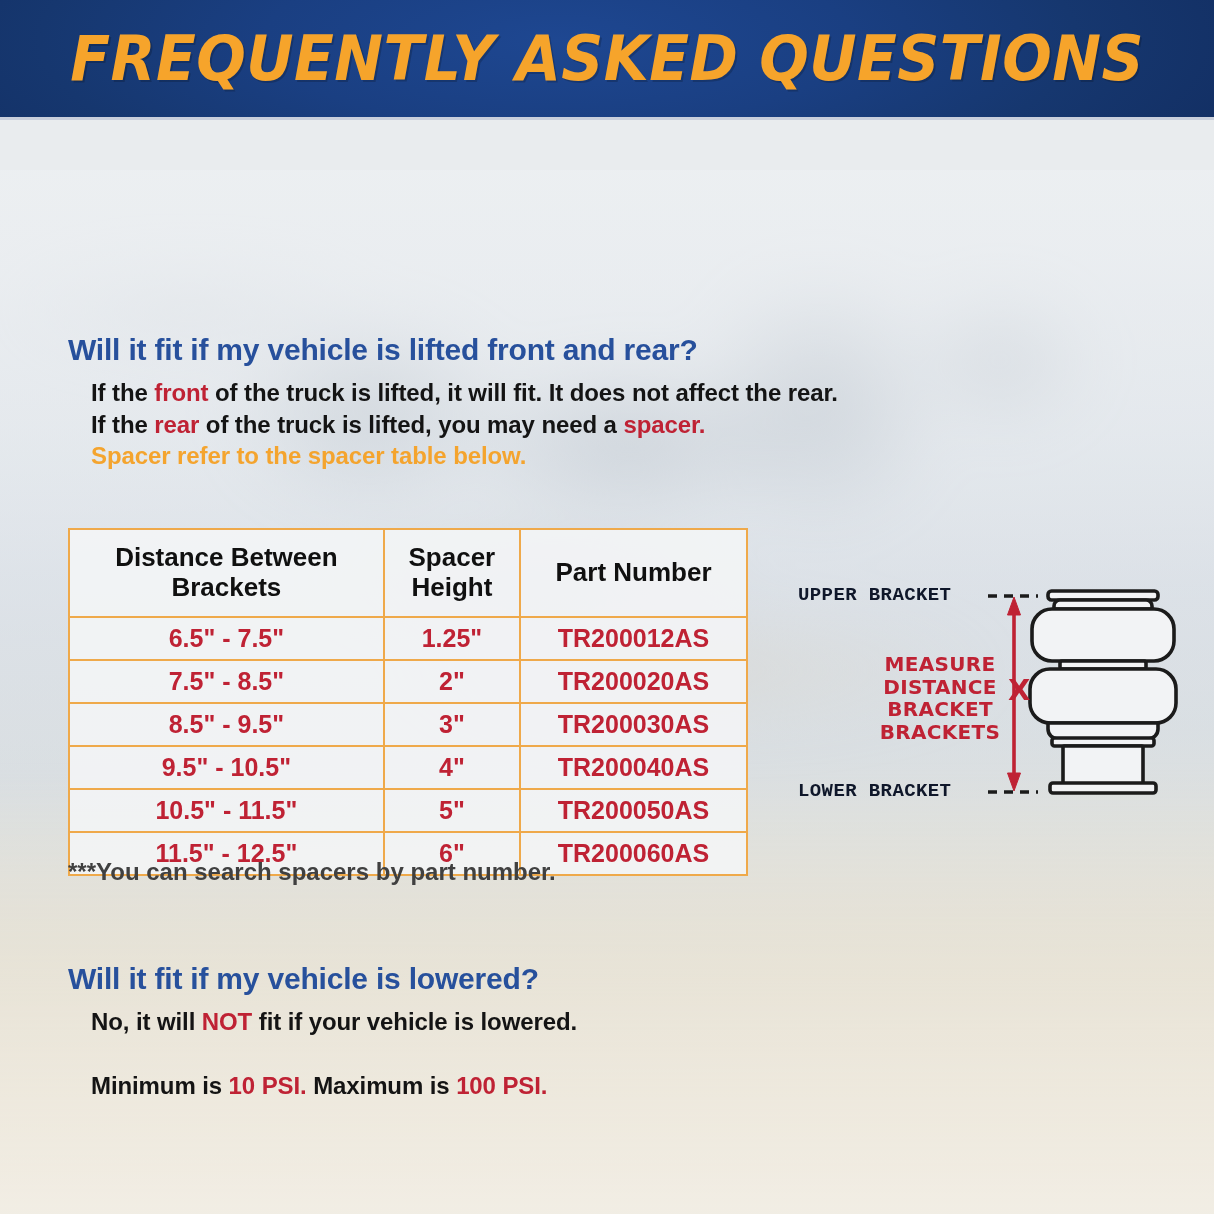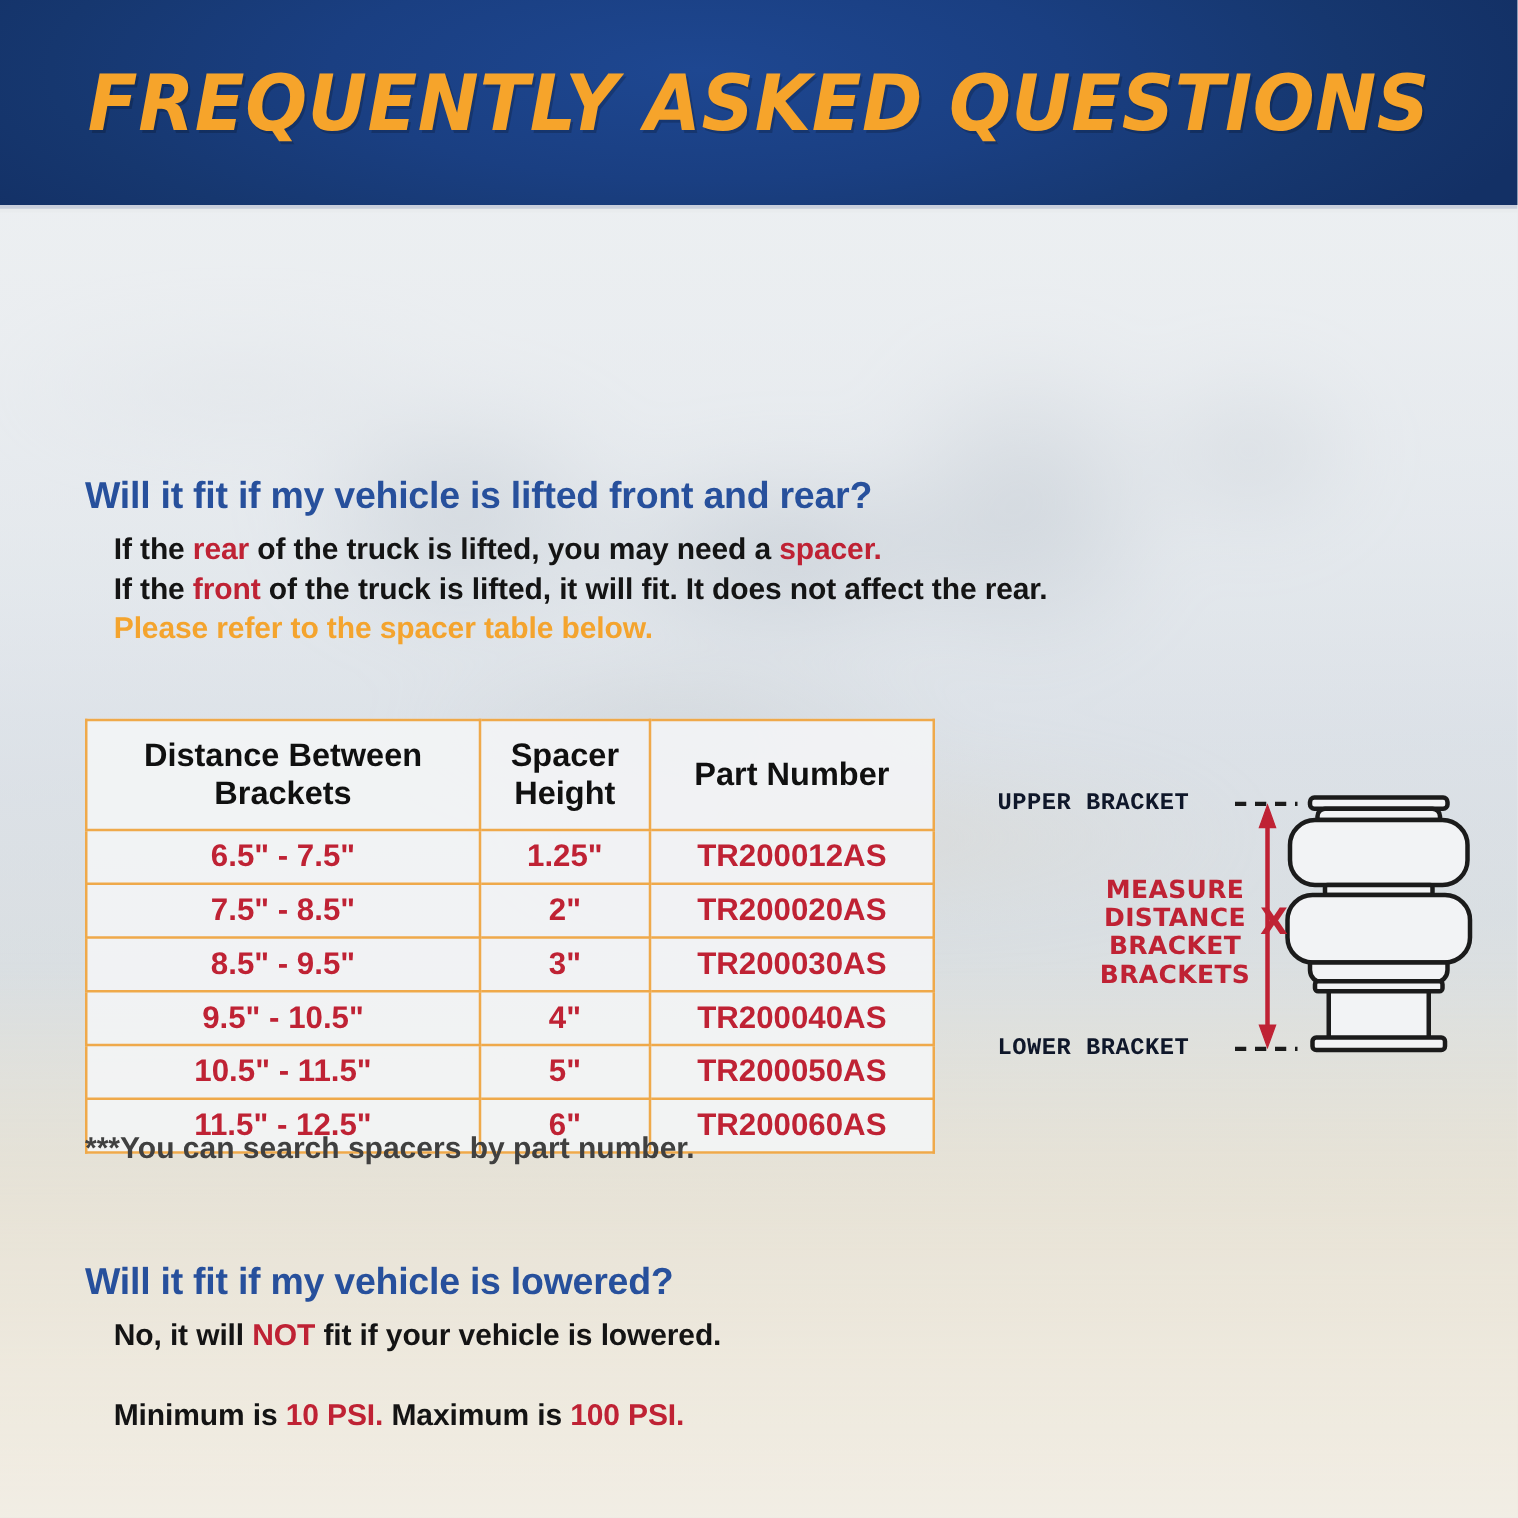--- a/index.html
+++ b/index.html
@@ -40,21 +40,21 @@
     background:linear-gradient(180deg, rgba(226,220,205,0) 58%, rgba(229,221,203,.85) 74%, rgba(238,231,216,.95) 90%, rgba(242,238,230,1) 100%);
     filter:blur(16px);
   }
   #bg-photo .veil{
     background:linear-gradient(180deg, rgba(237,240,242,.92) 0%, rgba(235,238,241,.62) 18%, rgba(233,236,239,.38) 40%, rgba(235,234,228,.40) 70%, rgba(243,240,233,.62) 100%);
   }
 
   
   #header-banner{
     position:relative; z-index:3;
-    width:1214px; height:167px;
+    width:1214px; height:120px;
     background:
       radial-gradient(ellipse 700px 210px at 46% 34%, #1e4791 0%, #1a3f82 42%, #16376f 74%, #133065 100%),
       linear-gradient(180deg,#16387a 0%, #17397c 45%, #143070 100%);
     display:flex; align-items:center; justify-content:center;
     border-bottom:3px solid #c9cfdc;
   }
   #header-title{
     color:#f6a42b;
     font-size:62px;
     font-weight:bold;
@@ -158,23 +158,23 @@
 
 <div id="header-banner">
   <div id="header-title">FREQUENTLY ASKED QUESTIONS</div>
 </div>
 
 <div id="content">
 
   <div class="qa-block" id="qa-0" style="left:68px; top:213px;">
     <div class="q-head">Will it fit if my vehicle is lifted front and rear?</div>
     <div class="q-answer" style="margin-top:10px; padding-left:23px;">
+        <div class="q-body"><span>If the </span><span class="red">front</span><span> of the truck is lifted, it will fit. It does not affect the rear.</span></div>
         <div class="q-body"><span>If the </span><span class="red">rear</span><span> of the truck is lifted, you may need a </span><span class="red">spacer.</span></div>
-        <div class="q-body"><span>If the </span><span class="red">front</span><span> of the truck is lifted, it will fit. It does not affect the rear.</span></div>
-        <div class="q-body"><span class="orange">Please refer to the spacer table below.</span></div>
+        <div class="q-body"><span class="orange">Spacer refer to the spacer table below.</span></div>
       </div>
   </div>
 
   <table id="spacer-table">
     <thead>
       <tr>
         <th class="col-dist">Distance Between Brackets</th>
         <th class="col-h">Spacer Height</th>
         <th class="col-pn">Part Number</th>
       </tr>

